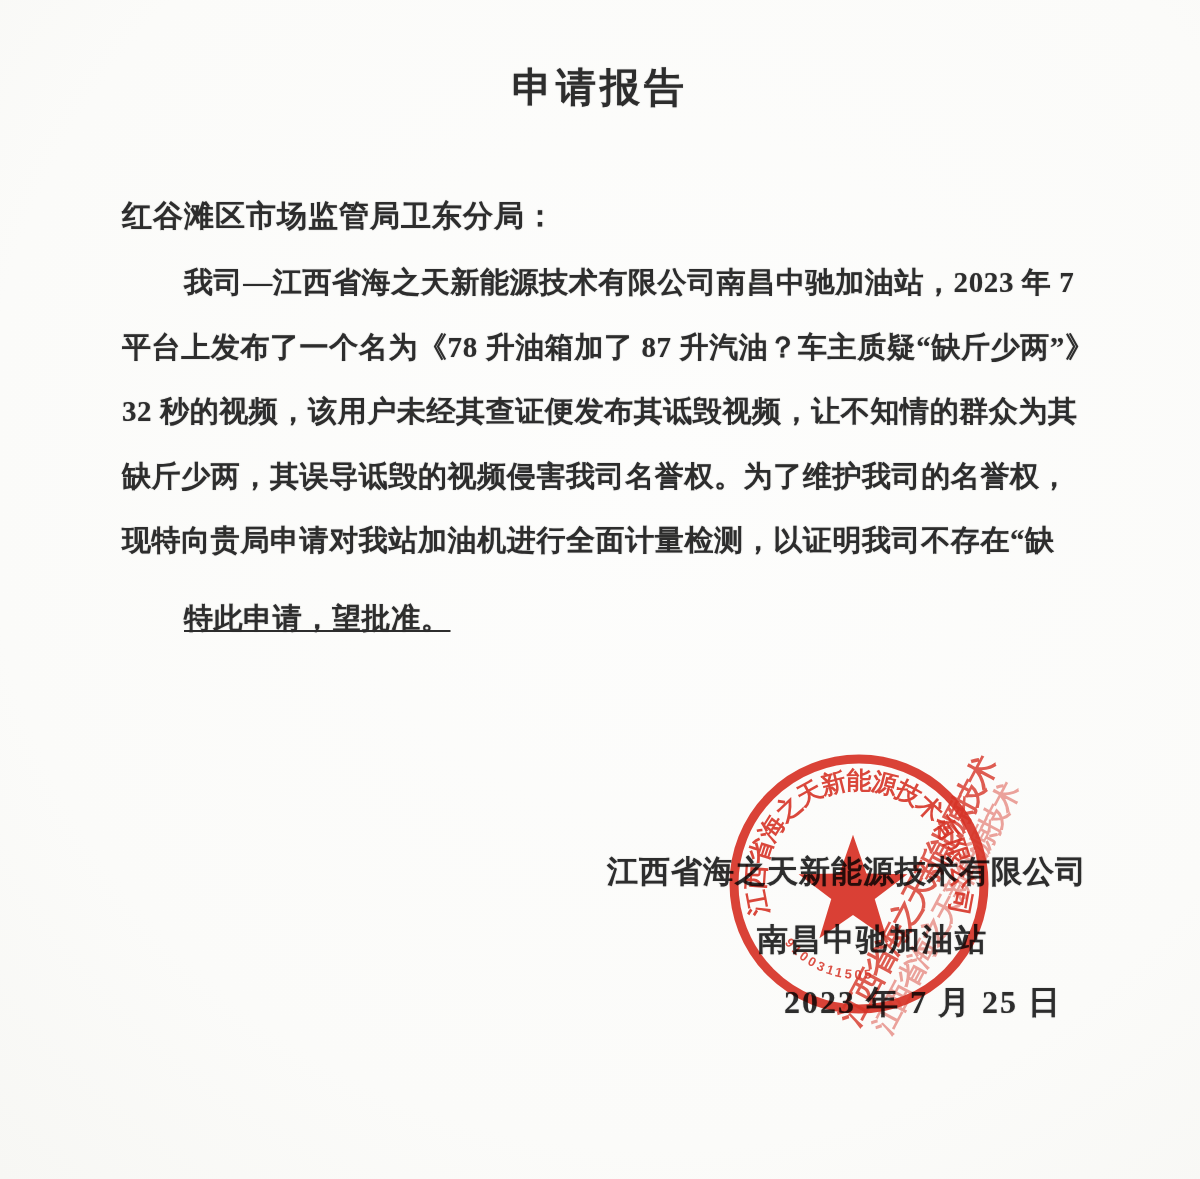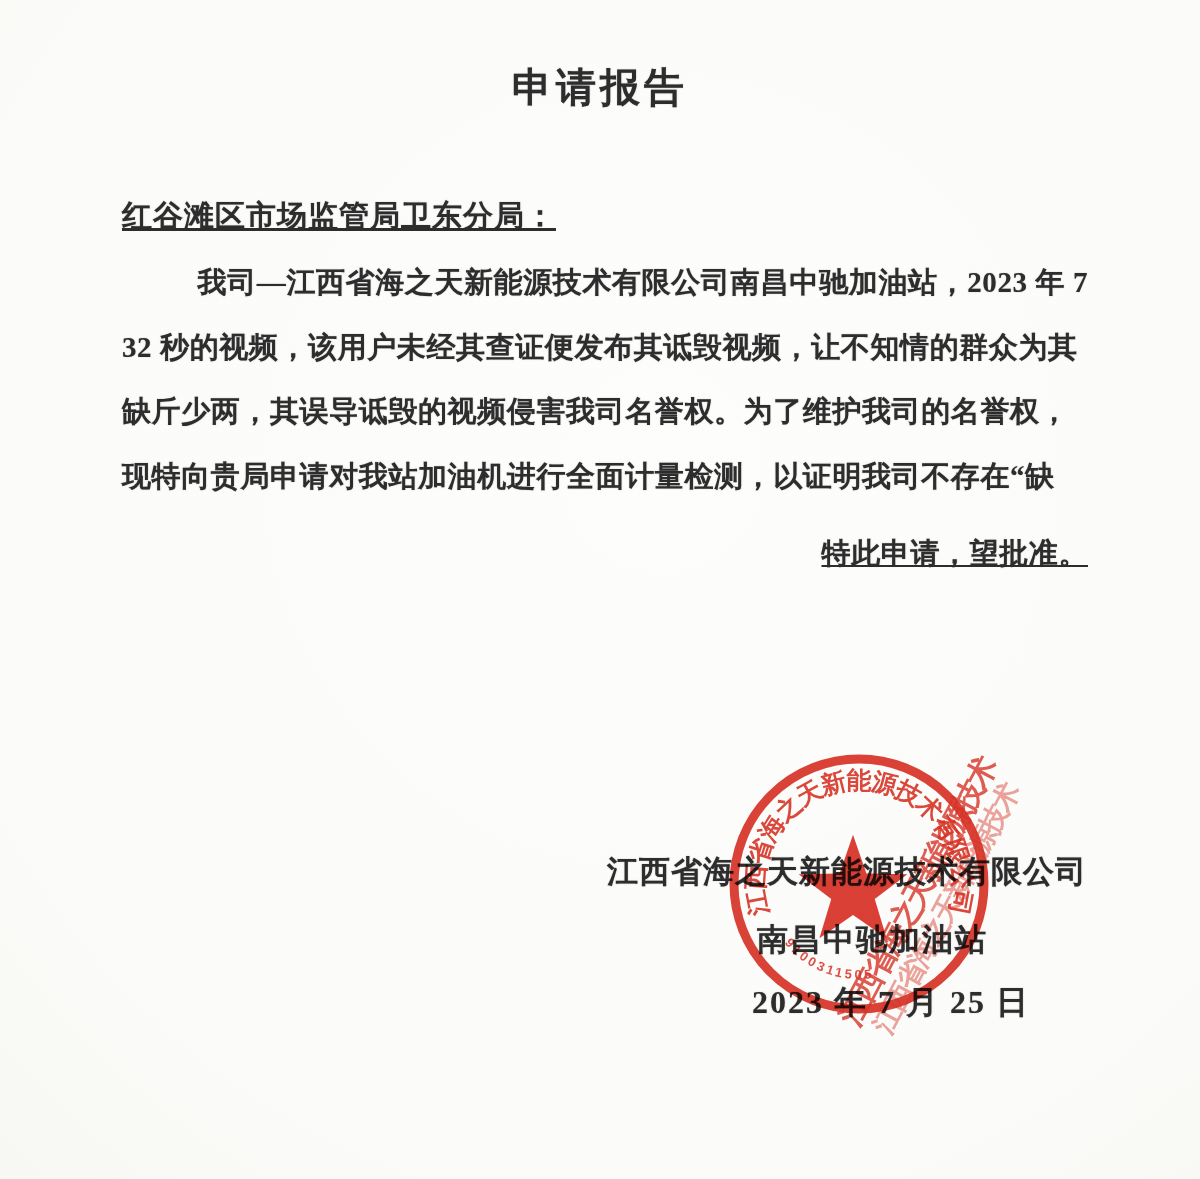--- a/index.html
+++ b/index.html
@@ -14,42 +14,42 @@
     color:#2d2d2d;
   }
   .ink{ text-shadow:0 0 1.2px rgba(55,55,55,.45); }
   .doc-title{
     position:absolute; top:60px; left:0; width:1200px;
     text-align:center;
     font-size:40px; font-weight:700; letter-spacing:4px;
   }
   .addressee{
     position:absolute; top:196px; left:122px;
-    font-size:30px; font-weight:700; letter-spacing:1px;text-decoration:underline;
+    font-size:30px; font-weight:700; letter-spacing:1px;
   }
   .body-block{
     position:absolute; top:250px; left:122px; width:966px;
   }
   .body-line{
     height:64.5px; line-height:64.5px;
     font-size:29px; font-weight:600; letter-spacing:0.6px;
     white-space:nowrap;
   }
-  .body-line.indent{ padding-left:62px;text-align:right; }
+  .body-line.indent{ padding-left:62px; }
   .body-line.closing{ margin-top:13px;text-decoration:underline; }
   .sig-company{
     position:absolute; top:851px; right:113px;
     font-size:31px; font-weight:700; letter-spacing:1px;
   }
   .sig-station{
     position:absolute; top:919px; left:757px;
     font-size:31px; font-weight:700; letter-spacing:2px;
   }
   .sig-date{
-    position:absolute; top:981px; left:752px;
+    position:absolute; top:981px; left:784px;
     font-size:32px; font-weight:700; letter-spacing:2px;
   }
   .stamp{
     position:absolute; left:689px; top:714px;
     width:340px; height:340px;
     mix-blend-mode:multiply;
     opacity:.95;
     filter:blur(.4px);
   }
 </style>
@@ -57,20 +57,21 @@
 <body>
 
 <div class="page">
 
   <div class="doc-title ink">申请报告</div>
 
   <div class="addressee ink">红谷滩区市场监管局卫东分局：</div>
 
   <div class="body-block">
     <div class="body-line indent ink">我司—江西省海之天新能源技术有限公司南昌中驰加油站，2023 年 7</div>
+    <div class="body-line ink">平台上发布了一个名为《78 升油箱加了 87 升汽油？车主质疑“缺斤少两”》</div>
     <div class="body-line ink">32 秒的视频，该用户未经其查证便发布其诋毁视频，让不知情的群众为其</div>
     <div class="body-line ink">缺斤少两，其误导诋毁的视频侵害我司名誉权。为了维护我司的名誉权，</div>
     <div class="body-line ink">现特向贵局申请对我站加油机进行全面计量检测，以证明我司不存在“缺</div>
     <div class="body-line indent closing ink">特此申请，望批准。</div>
   </div>
 
   <div class="sig-company ink">江西省海之天新能源技术有限公司</div>
   <div class="sig-station ink">南昌中驰加油站</div>
   <div class="sig-date ink">2023 年 7 月 25 日</div>
 

